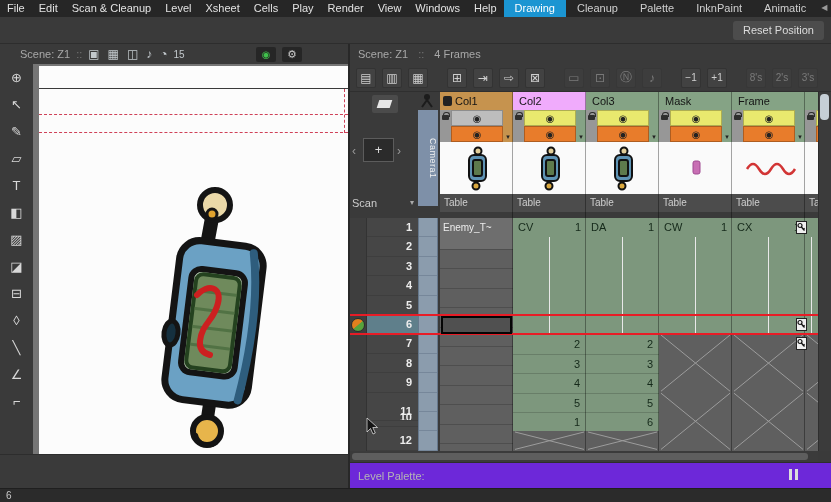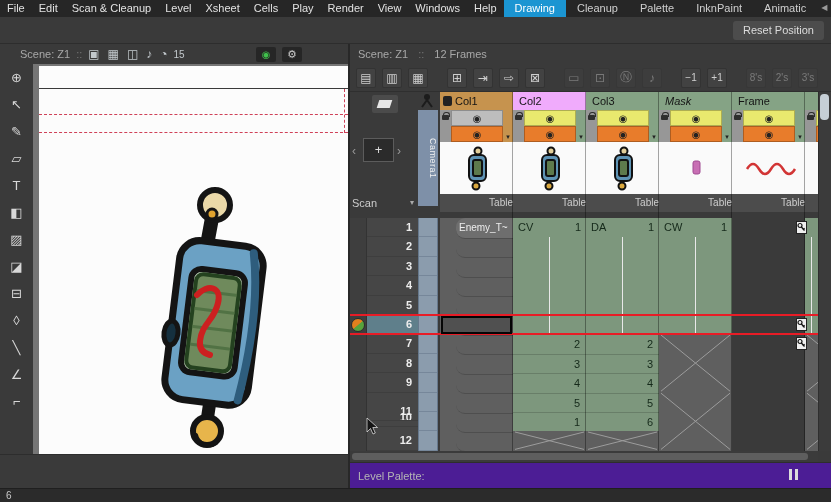--- a/index.html
+++ b/index.html
@@ -82,40 +82,40 @@
   .col-config{position:absolute;left:0;top:18px;width:73px;height:32px;background:#3f3f3f;}
   .lockstrip{position:absolute;left:0;top:0;width:11px;height:32px;background:#979797;}
   .lock{width:7px;height:5px;background:#2e2e2e;border-radius:1px;position:relative;margin:5px auto 0;}
   .lock:before{content:"";position:absolute;left:1px;top:-3px;width:5px;height:4px;border:1px solid #2e2e2e;border-bottom:none;border-radius:3px 3px 0 0;}
   .toggle{position:absolute;left:11px;width:52px;height:16px;text-align:center;line-height:16px;font-size:10px;color:#222;border:1px solid rgba(0,0,0,.25);}
   .toggle.eye{top:0;}
   .toggle.cam{top:16px;}
   .cfgstrip{position:absolute;left:63px;top:0;width:10px;height:32px;}
   .cfgcaret{position:absolute;left:0;bottom:0;width:10px;font-size:7px;color:#222;text-align:center;line-height:10px;}
   .col-thumb{position:absolute;left:0;top:50px;width:73px;height:52px;background:#fafafa;display:flex;align-items:center;justify-content:center;}
-  .col-table{position:absolute;left:0;top:102px;width:73px;height:18px;background:#4c4c4c;color:#cfcfcf;font-size:10px;line-height:18px;padding-left:4px;text-align:right;}
+  .col-table{position:absolute;left:0;top:102px;width:73px;height:18px;background:#4c4c4c;color:#cfcfcf;font-size:10px;line-height:18px;padding-left:4px;}
   .col-cells{position:absolute;left:0;top:126px;width:73px;height:233px;}
   .colborder{position:absolute;right:0;top:0;width:1px;height:359px;background:rgba(0,0,0,.35);}
   .cell-first{position:absolute;left:0;top:0;width:73px;height:19.4px;line-height:19.4px;font-size:11px;color:#15291a;display:flex;justify-content:space-between;padding:0 5px;}
   .cell-num{position:absolute;left:0;width:73px;height:19.4px;line-height:19.4px;font-size:11px;color:#15291a;text-align:right;padding-right:6px;border-top:1px solid rgba(0,0,0,.16);}
-  .greycell{position:absolute;left:16px;width:73px;height:21px;border-bottom:1px solid #4e4e4e;border-radius:9px;}
+  .greycell{position:absolute;left:0;width:73px;height:32px;border-bottom:1px solid #4e4e4e;}
   .contline{position:absolute;width:1px;background:#e8e8e8;}
   .keyicon{position:absolute;width:11px;height:13px;z-index:30;}
 
   
   #rowred{position:absolute;left:350px;top:314px;width:468px;height:21px;border-top:2px solid #e81c26;border-bottom:2px solid #e81c26;z-index:25;pointer-events:none;}
 
   
   #vsb{position:absolute;left:818px;top:92px;width:13px;height:359px;background:#3b3b3b;border-left:1px solid #2e2e2e;}
   #vsb-thumb{position:absolute;left:820px;top:94px;width:9px;height:26px;background:#c6cfd6;border-radius:4px;}
   #hsb{position:absolute;left:350px;top:451px;width:468px;height:11px;background:#3b3b3b;}
   #hsb-thumb{position:absolute;left:352px;top:453px;width:456px;height:7px;background:#5e5e5e;border-radius:3px;}
 
   
-  #palettebar{position:absolute;left:350px;top:462px;width:481px;height:26px;background:#4c1d95;border-top:1px solid #2e2e2e;display:flex;align-items:center;padding-left:8px;color:#b5b5b5;}
+  #palettebar{position:absolute;left:350px;top:462px;width:481px;height:26px;background:#6d28d9;border-top:1px solid #2e2e2e;display:flex;align-items:center;padding-left:8px;color:#b5b5b5;}
   #pause{position:absolute;left:788px;top:469px;width:12px;height:11px;z-index:2;}
   #pause i{position:absolute;top:0;width:3px;height:11px;background:#dcdcdc;}
   #pause i:first-child{left:1px;}  #pause i:last-child{left:7px;}
 
   #cursor{position:absolute;left:366px;top:418px;z-index:40;}
 </style>
 </head>
 <body>
 
 <div id="app">
@@ -221,21 +221,21 @@
 
   <div id="statusbar">
     <span>6</span>
   </div>
 
   <div id="splitter"></div>
 
   <div id="xtitle" class="ptitle">
     <span>Scene: Z1</span>
     <span class="tsep">::</span>
-    <span>12 Frames</span>
+    <span>4 Frames</span>
   </div>
 
   <div id="xtb">
       <div class="xtbi">▤</div>
       <div class="xtbi">▥</div>
       <div class="xtbi">▦</div>
       <div class="xtbi" style="margin-left: 13px;">⊞</div>
       <div class="xtbi">⇥</div>
       <div class="xtbi">⇨</div>
       <div class="xtbi">⊠</div>
@@ -413,21 +413,21 @@
           <div style="position: absolute; left: 0px; top: 213.4px; width: 73px; height: 19.4px;">
             <svg width="73" height="19.4" style="position:absolute;left:0;top:0;">
               <line x1="2" y1="1" x2="71" y2="18.4" stroke="#9c9c9c" stroke-width="1"></line>
               <line x1="71" y1="1" x2="2" y2="18.4" stroke="#9c9c9c" stroke-width="1"></line>
             </svg>
           </div>
         </div>
         <div class="colborder"></div>
       </div>
       <div style="position: absolute; left: 219px; top: 0px; width: 73px; height: 359px;">
-        <div class="col-name" style="background: rgb(133, 163, 133); padding-left: 6px; font-style: italic;">Mask</div>
+        <div class="col-name" style="background: rgb(133, 163, 133); padding-left: 6px;">Mask</div>
         <div class="col-config">
           <div class="lockstrip">
             <div class="lock"></div>
           </div>
           <div class="toggle eye" style="background: rgb(233, 233, 110);">◉</div>
           <div class="toggle cam" style="background: rgb(232, 124, 43);">◉</div>
           <div class="cfgstrip" style="background: rgb(133, 163, 133);">
             <div class="cfgcaret">▾</div>
           </div>
         </div>
@@ -467,20 +467,37 @@
           <div class="cfgstrip" style="background: rgb(133, 163, 133);">
             <div class="cfgcaret">▾</div>
           </div>
         </div>
         <div class="col-thumb">
           <svg width="60" height="46" viewBox="0 0 60 46">
             <path d="M8 24 q6 -10 12 0 t12 0 t12 0 t12 0" stroke="#d23535" fill="none" stroke-width="2.5"></path>
           </svg>
         </div>
         <div class="col-table">Table</div>
+        <div class="col-cells">
+          <div style="position: absolute; inset: 0px; background: rgb(95, 95, 95);"></div>
+          <div style="position: absolute; left: 0px; top: 0px; width: 73px; height: 116.4px; background: rgb(125, 151, 125);"></div>
+          <div class="contline" style="left: 36px; top: 19.4px; height: 97px;"></div>
+          <div class="cell-first">
+            <span>CX</span>
+            <span>1</span>
+          </div>
+          <div style="position: absolute; left: 0px; top: 116.4px; width: 73px; height: 116.4px;">
+            <svg width="73" height="116.39999999999999" style="position:absolute;left:0;top:0;">
+              <line x1="2" y1="1" x2="71" y2="57.199999999999996" stroke="#9c9c9c" stroke-width="1"></line>
+              <line x1="71" y1="1" x2="2" y2="57.199999999999996" stroke="#9c9c9c" stroke-width="1"></line>
+              <line x1="2" y1="59.199999999999996" x2="71" y2="115.39999999999999" stroke="#9c9c9c" stroke-width="1"></line>
+              <line x1="71" y1="59.199999999999996" x2="2" y2="115.39999999999999" stroke="#9c9c9c" stroke-width="1"></line>
+            </svg>
+          </div>
+        </div>
         <div class="colborder"></div>
       </div>
       <div style="position: absolute; left: 365px; top: 0px; width: 73px; height: 359px;">
         <div class="col-name" style="background: rgb(133, 163, 133); padding-left: 6px;"></div>
         <div class="col-config">
           <div class="lockstrip">
             <div class="lock"></div>
           </div>
           <div class="toggle eye" style="background: rgb(233, 233, 110);">◉</div>
           <div class="toggle cam" style="background: rgb(232, 124, 43);">◉</div>

